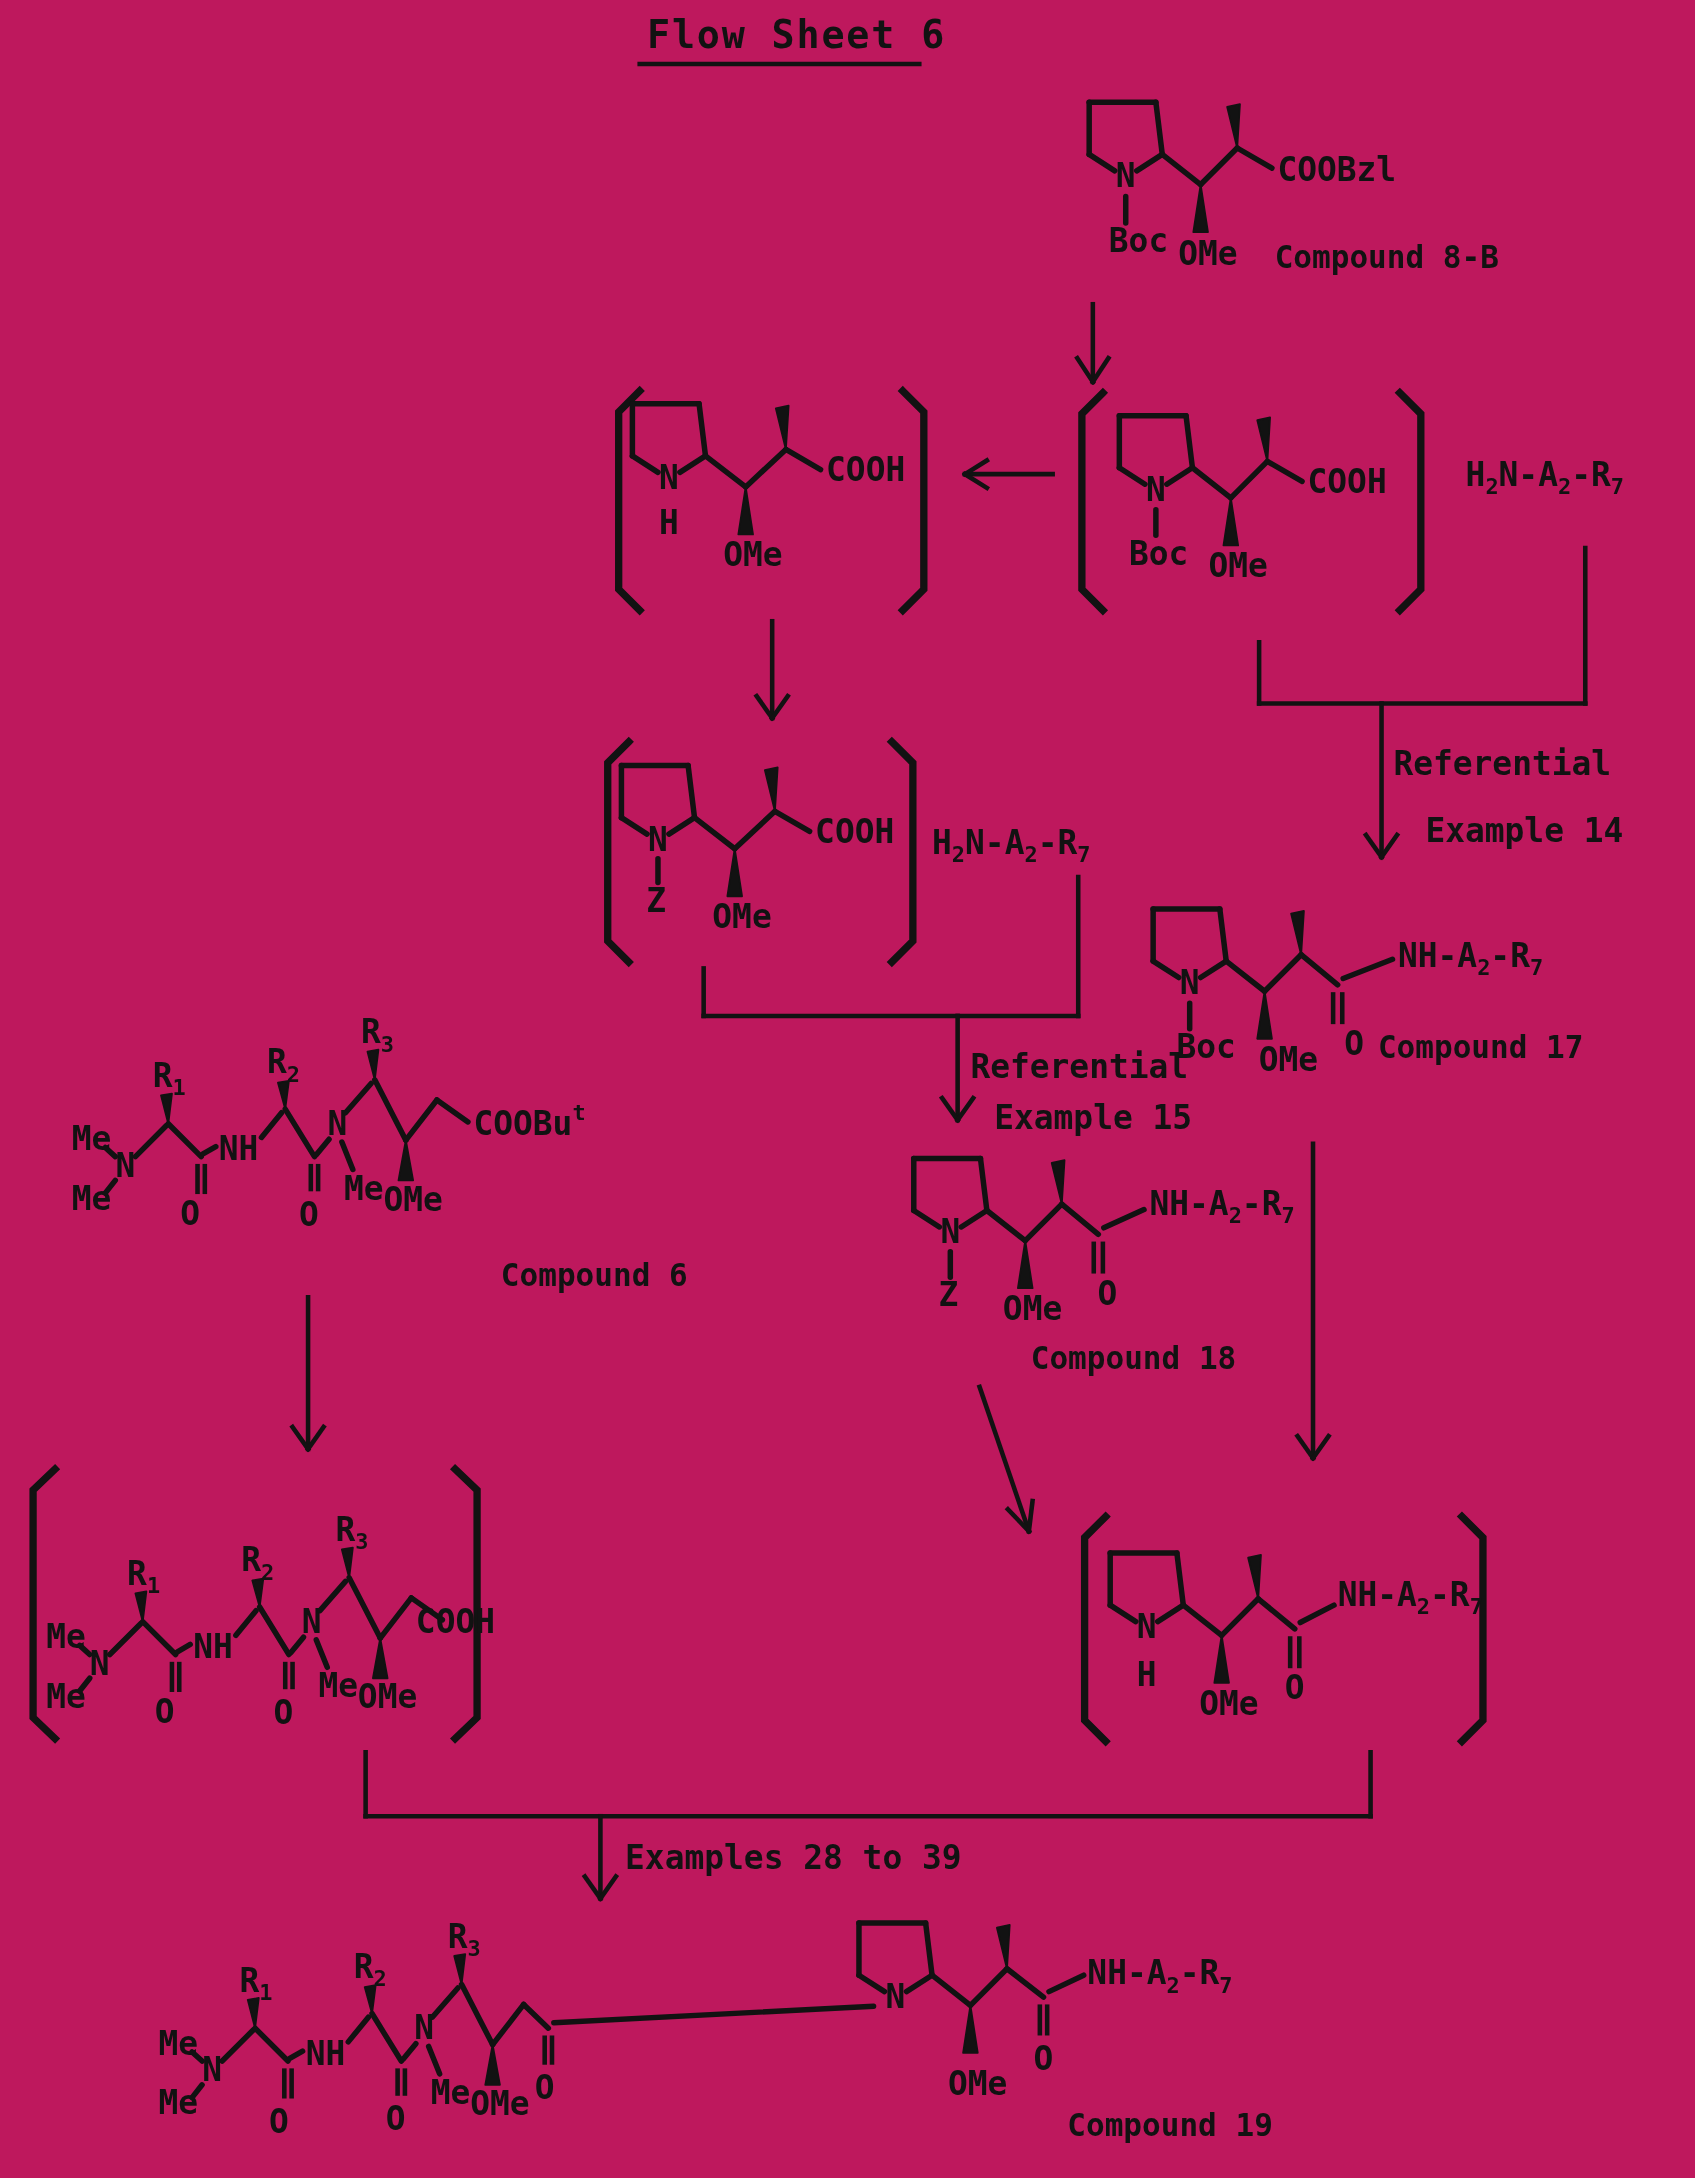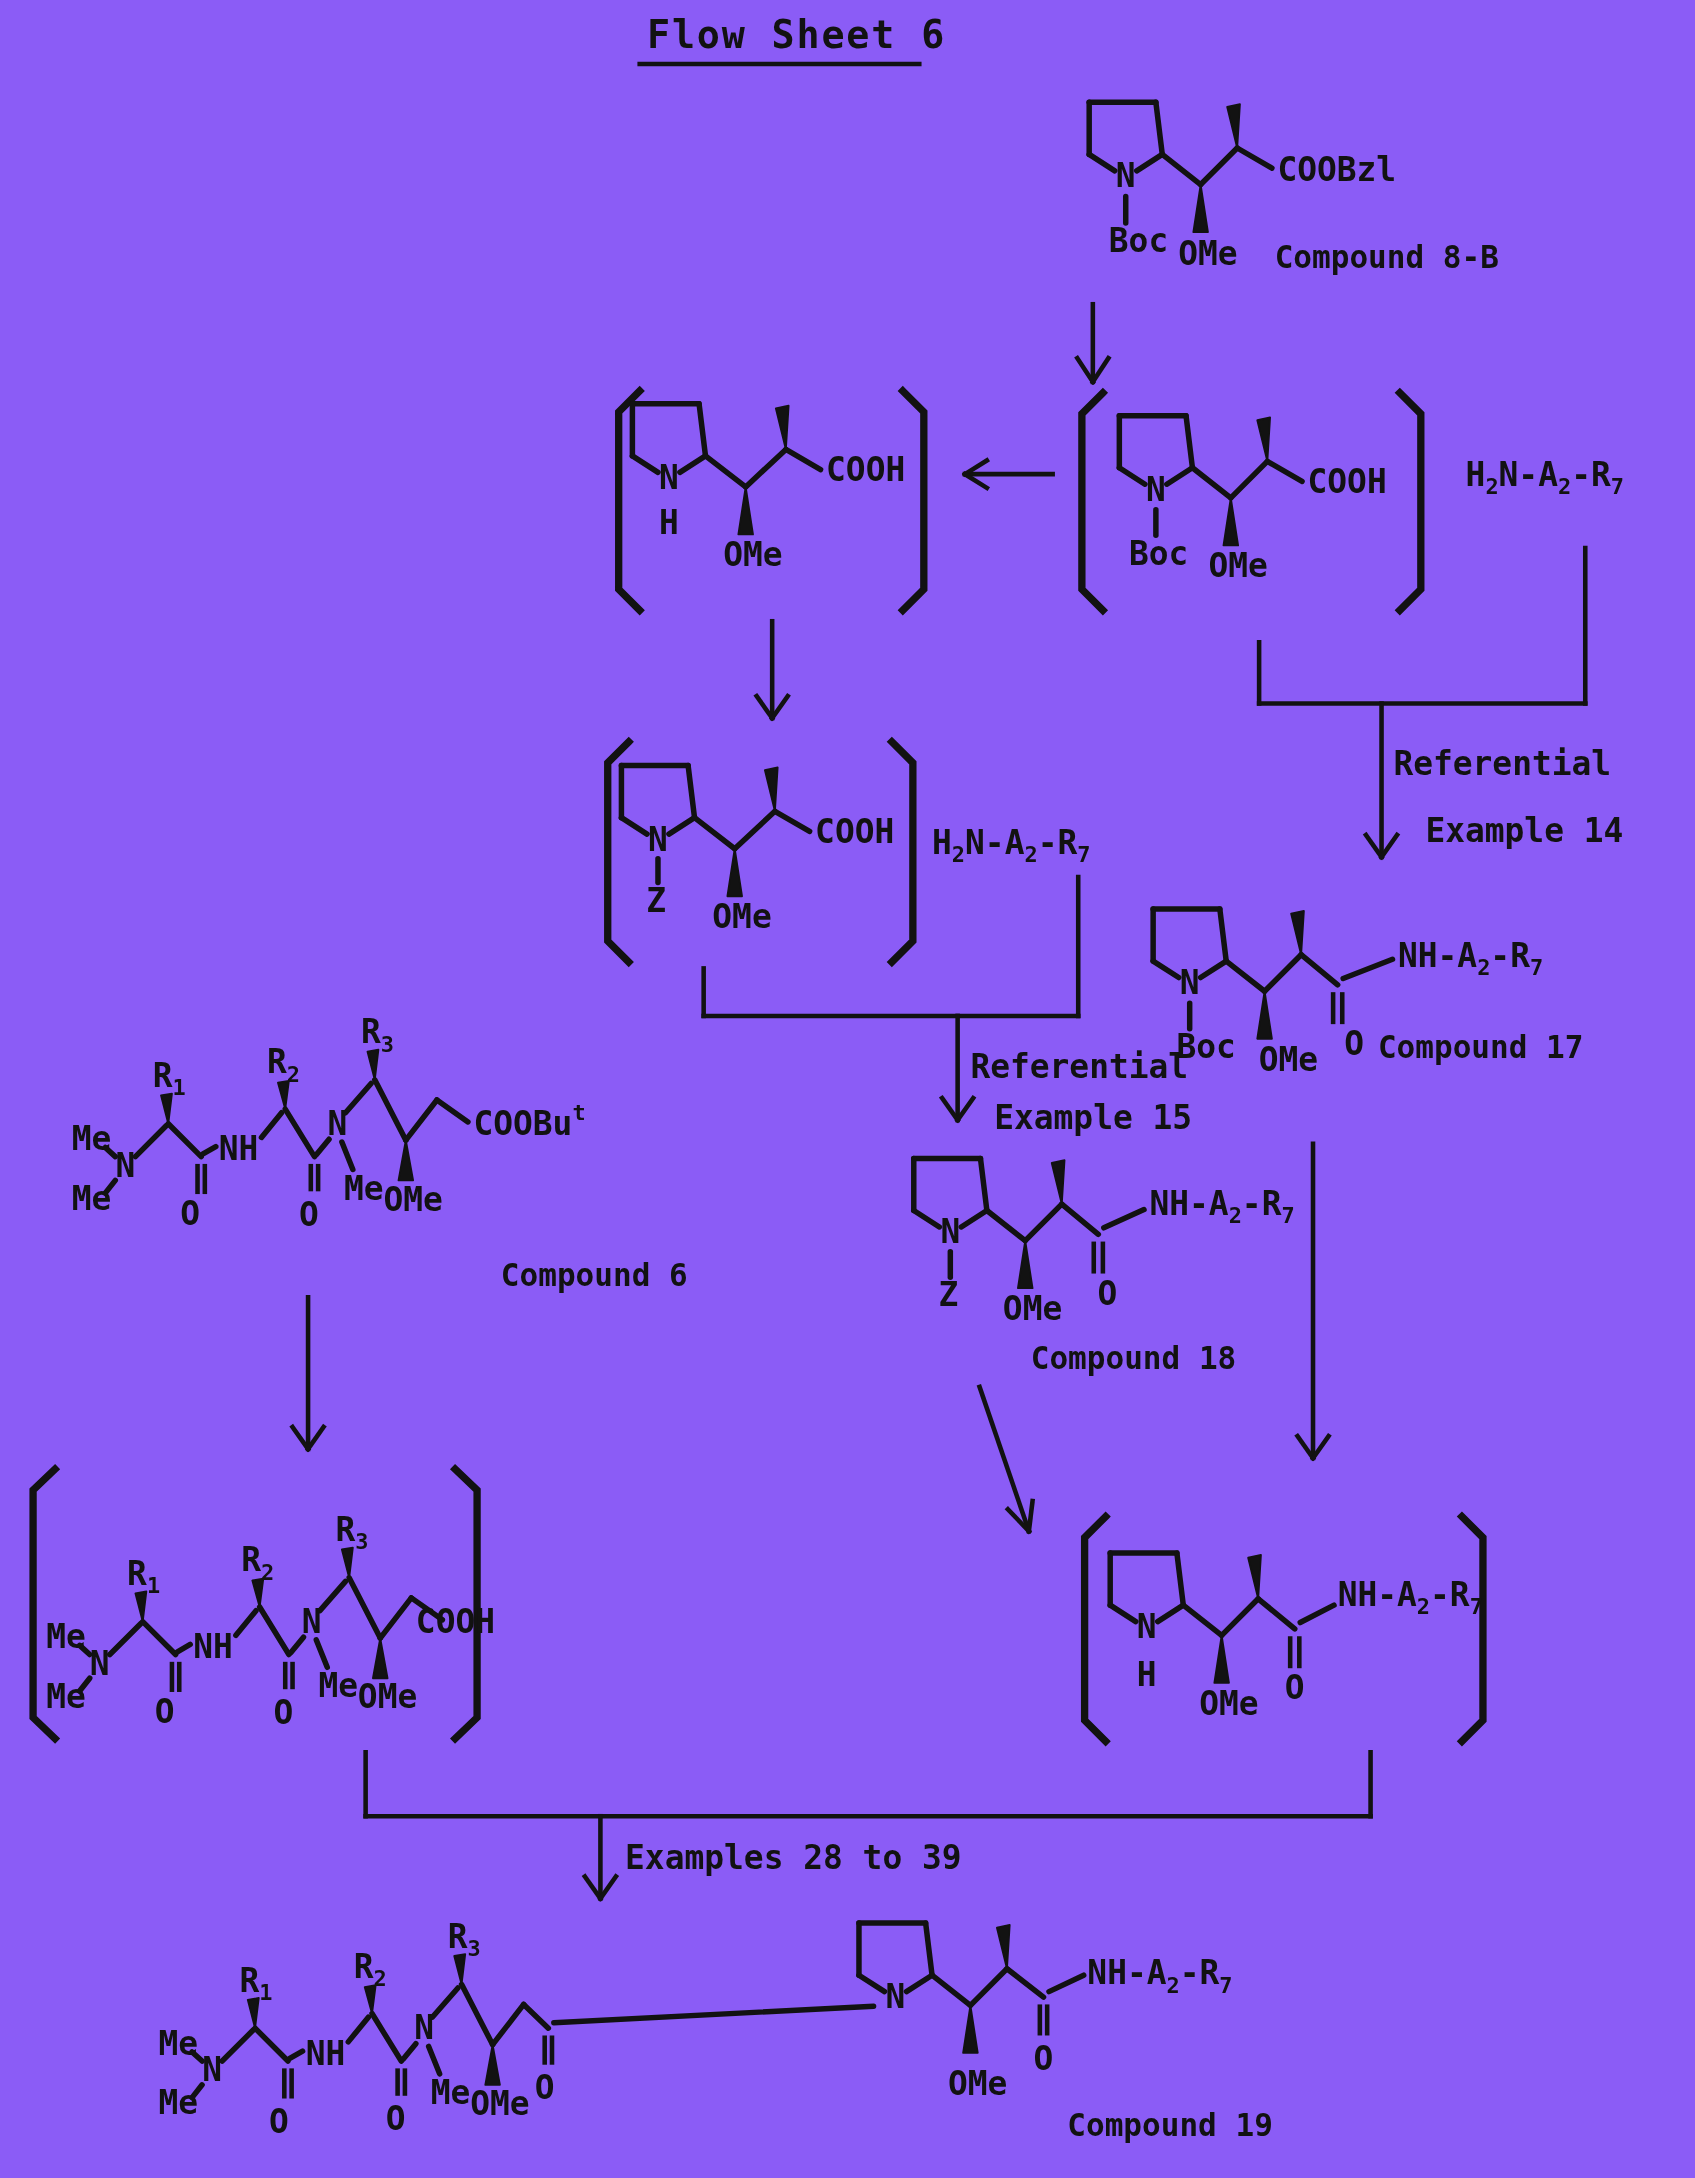--- a/index.html
+++ b/index.html
@@ -1,16 +1,16 @@
 <!DOCTYPE html>
 <html style="font-size:14.6px"><head>
 <meta charset="utf-8">
 <style>
   html,body{margin:0;padding:0;background:#d9d9d4;}
-  .page{position:relative;width:1696px;height:2178px;background:#8b5cf6;overflow:hidden;}
+  .page{position:relative;width:1696px;height:2178px;background:#be185d;overflow:hidden;}
   svg{position:absolute;left:0;top:0;}
   text{font-family:"DejaVu Sans Mono","Liberation Mono",monospace;font-weight:bold;fill:#121212;}
   .t{font-size:36px;text-anchor:middle;}
   .start{text-anchor:start;}
   .ss{font-size:24px;}
   .cap{font-size:34px;text-anchor:start;}
   .step{font-size:36px;text-anchor:start;}
   .ttl{font-size:42px;text-anchor:start;letter-spacing:2px;}
   line,polyline{stroke:#121212;}
   .bond{stroke-width:6;stroke-linecap:round;fill:none;}

